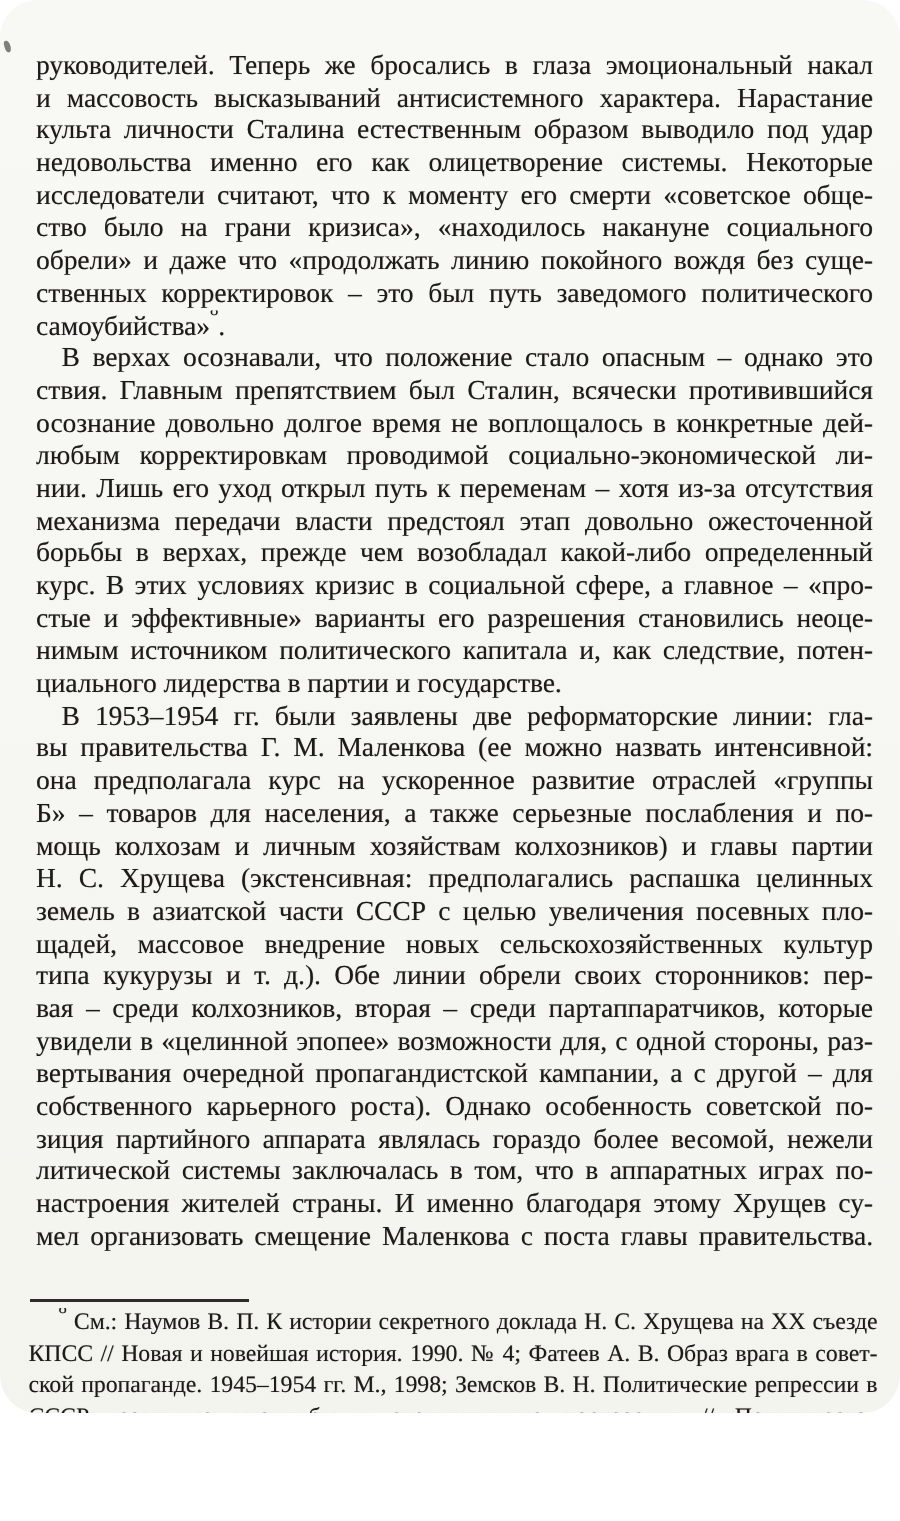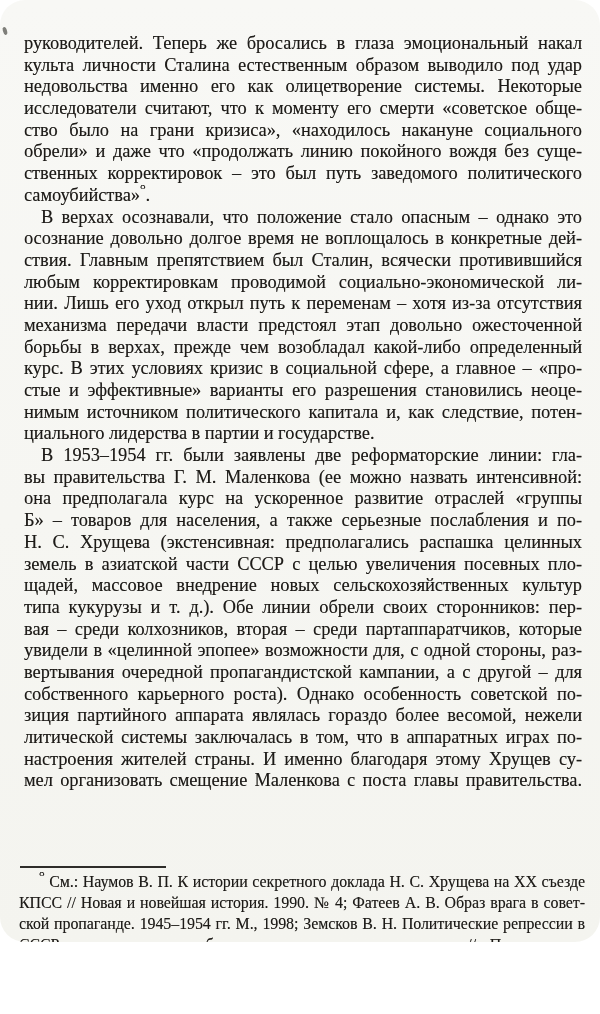--- a/index.html
+++ b/index.html
@@ -83,48 +83,50 @@
 </head>
 <body>
 
 <div class="page">
   <div class="speck"></div>
 
   <div class="body-text">
 
     <div class="para">
       <div class="line">руководителей. Теперь же бросались в глаза эмоциональный накал</div>
+      <div class="line">и массовость высказываний антисистемного характера. Нарастание</div>
       <div class="line">культа личности Сталина естественным образом выводило под удар</div>
       <div class="line">недовольства именно его как олицетворение системы. Некоторые</div>
       <div class="line">исследователи считают, что к моменту его смерти «советское обще-</div>
       <div class="line">ство было на грани кризиса», «находилось накануне социального</div>
       <div class="line">обрели» и даже что «продолжать линию покойного вождя без суще-</div>
       <div class="line">ственных корректировок – это был путь заведомого политического</div>
       <div class="line last"><span>самоубийства»</span><sup class="fnref">8</sup><span>.</span></div>
     </div>
 
     <div class="para">
       <div class="line ind">В верхах осознавали, что положение стало опасным – однако это</div>
+      <div class="line">ствия. Главным препятствием был Сталин, всячески противившийся</div>
       <div class="line">осознание довольно долгое время не воплощалось в конкретные дей-</div>
-      <div class="line">ствия. Главным препятствием был Сталин, всячески противившийся</div>
       <div class="line">любым корректировкам проводимой социально-экономической ли-</div>
       <div class="line">нии. Лишь его уход открыл путь к переменам – хотя из-за отсутствия</div>
       <div class="line">механизма передачи власти предстоял этап довольно ожесточенной</div>
       <div class="line">борьбы в верхах, прежде чем возобладал какой-либо определенный</div>
       <div class="line">курс. В этих условиях кризис в социальной сфере, а главное – «про-</div>
       <div class="line">стые и эффективные» варианты его разрешения становились неоце-</div>
       <div class="line">нимым источником политического капитала и, как следствие, потен-</div>
       <div class="line last">циального лидерства в партии и государстве.</div>
     </div>
 
     <div class="para">
       <div class="line ind">В 1953–1954 гг. были заявлены две реформаторские линии: гла-</div>
       <div class="line">вы правительства Г. М. Маленкова (ее можно назвать интенсивной:</div>
       <div class="line">она предполагала курс на ускоренное развитие отраслей «группы</div>
       <div class="line">Б» – товаров для населения, а также серьезные послабления и по-</div>
+      <div class="line">мощь колхозам и личным хозяйствам колхозников) и главы партии</div>
       <div class="line">Н. С. Хрущева (экстенсивная: предполагались распашка целинных</div>
       <div class="line">земель в азиатской части СССР с целью увеличения посевных пло-</div>
       <div class="line">щадей, массовое внедрение новых сельскохозяйственных культур</div>
       <div class="line">типа кукурузы и т. д.). Обе линии обрели своих сторонников: пер-</div>
       <div class="line">вая – среди колхозников, вторая – среди партаппаратчиков, которые</div>
       <div class="line">увидели в «целинной эпопее» возможности для, с одной стороны, раз-</div>
       <div class="line">вертывания очередной пропагандистской кампании, а с другой – для</div>
       <div class="line">собственного карьерного роста). Однако особенность советской по-</div>
       <div class="line">зиция партийного аппарата являлась гораздо более весомой, нежели</div>
       <div class="line">литической системы заключалась в том, что в аппаратных играх по-</div>

